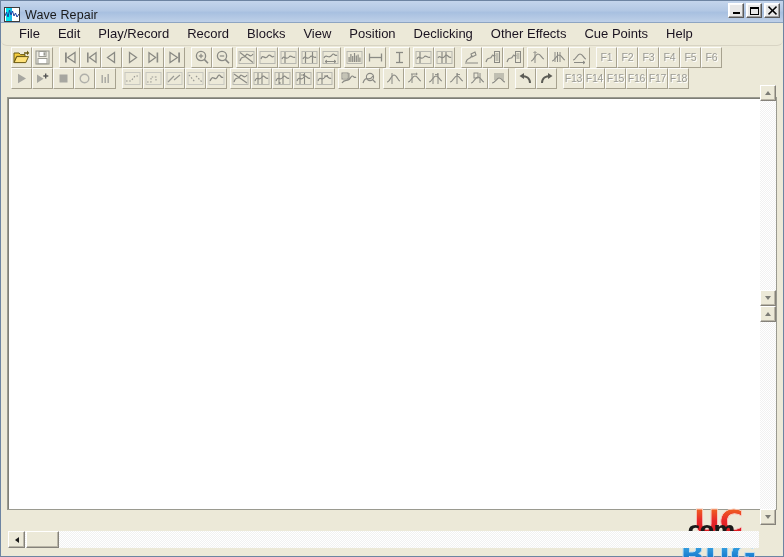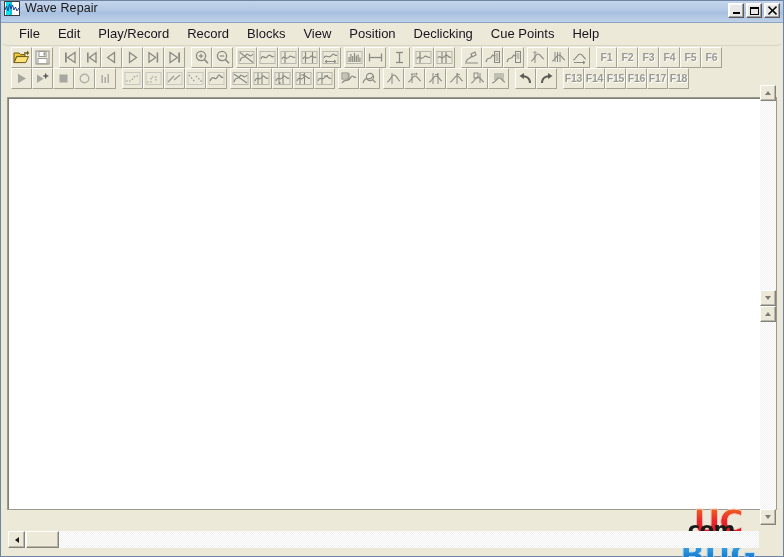--- a/index.html
+++ b/index.html
@@ -12,21 +12,21 @@
   .app{
     position:relative;width:784px;height:557px;box-sizing:border-box;
     background:#ece9d8;
     border:1px solid #6d84a2;
   }
   
   .titlebar{
     height:22px;box-sizing:border-box;
     background:linear-gradient(to bottom,#c4d5ec 0%,#b3c8e4 45%,#a8c0e0 55%,#bed0e8 100%);
     border-bottom:1px solid #8ea5c2;
-    display:flex;align-items:flex-start;padding:0 2px 0 3px;
+    display:flex;align-items:flex-end;padding:0 2px 0 3px;
     position:relative;
   }
   .appicon{
     width:16px;height:15px;margin-right:5px;flex:none;position:relative;
     background:#ffffff;border:1px solid #3c3c3c;box-sizing:border-box;
     overflow:hidden;
   }
   .appicon .cy{position:absolute;left:1px;top:0;width:4px;height:13px;background:#00e5f0;}
   .appicon .cy2{position:absolute;left:5px;top:0;width:2px;height:13px;background:#19b9e8;}
   .appicon svg{position:absolute;left:0;top:0;}
@@ -56,21 +56,21 @@
     border-radius:6px;
   }
   .menu-item{
     font-size:13px;color:#1a1320;padding:2px 9px 3px 9px;white-space:nowrap;
     line-height:15px;cursor:default;
   }
   
   .toolbars{
     background:#ece9d8;padding:1px 0 1px 10px;
   }
-  .tbrow{height:21px;display:flex;align-items:flex-start;font-weight:bold;}
+  .tbrow{height:21px;display:flex;align-items:flex-start;}
   .tb{
     width:21px;height:21px;box-sizing:border-box;
     background:#ece9d8;
     border-top:1px solid #fcfcfa;
     border-left:1px solid #fcfcfa;
     border-right:1px solid #a7a28f;
     border-bottom:1px solid #a7a28f;
     position:relative;flex:none;
     display:flex;align-items:center;justify-content:center;
     overflow:hidden;
@@ -215,20 +215,21 @@
 
   <div class="menubar">
     <div class="menu-item">File</div>
     <div class="menu-item">Edit</div>
     <div class="menu-item">Play/Record</div>
     <div class="menu-item">Record</div>
     <div class="menu-item">Blocks</div>
     <div class="menu-item">View</div>
     <div class="menu-item">Position</div>
     <div class="menu-item">Declicking</div>
+    <div class="menu-item">Other Effects</div>
     <div class="menu-item">Cue Points</div>
     <div class="menu-item">Help</div>
   </div>
 
   <div class="toolbars">
 
     <div class="tbrow">
       <div class="tb">
         <svg width="17" height="15" viewBox="0 0 17 15">
           <path d="M1,12.5 L1,3 L6,3 L7.5,4.6 L12,4.6 L12,6.3 L3.7,6.3 L1,12.5 Z" fill="#f7cf3e" stroke="#6b5a12" stroke-width="1"></path>

